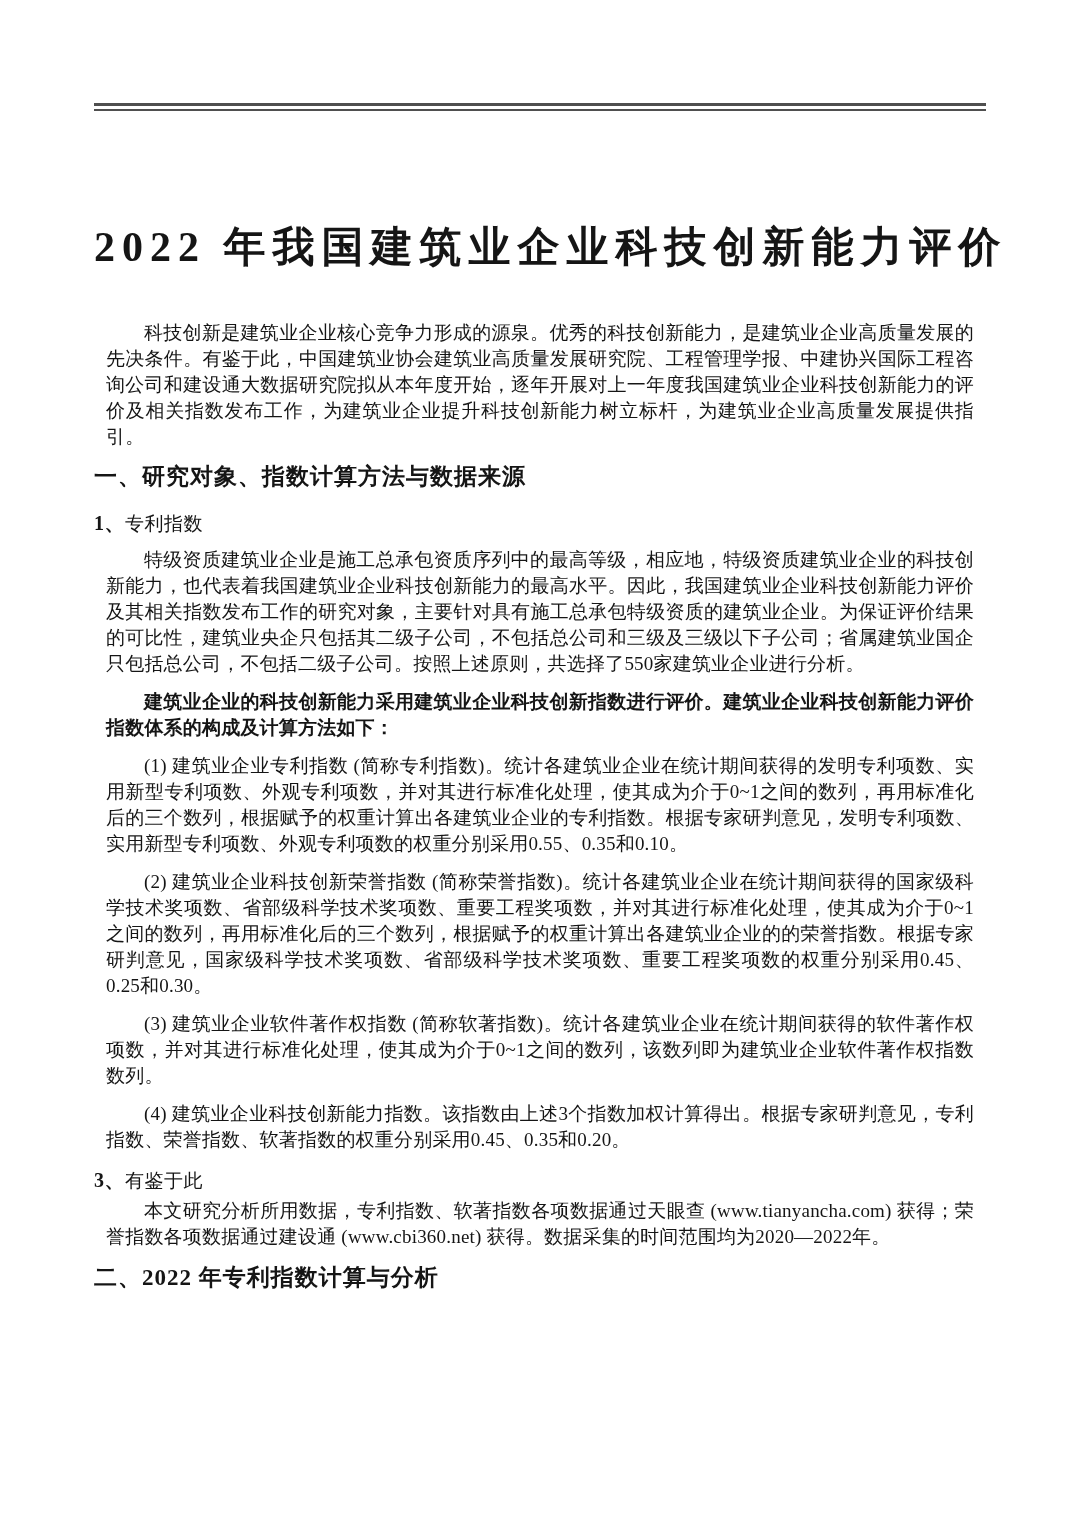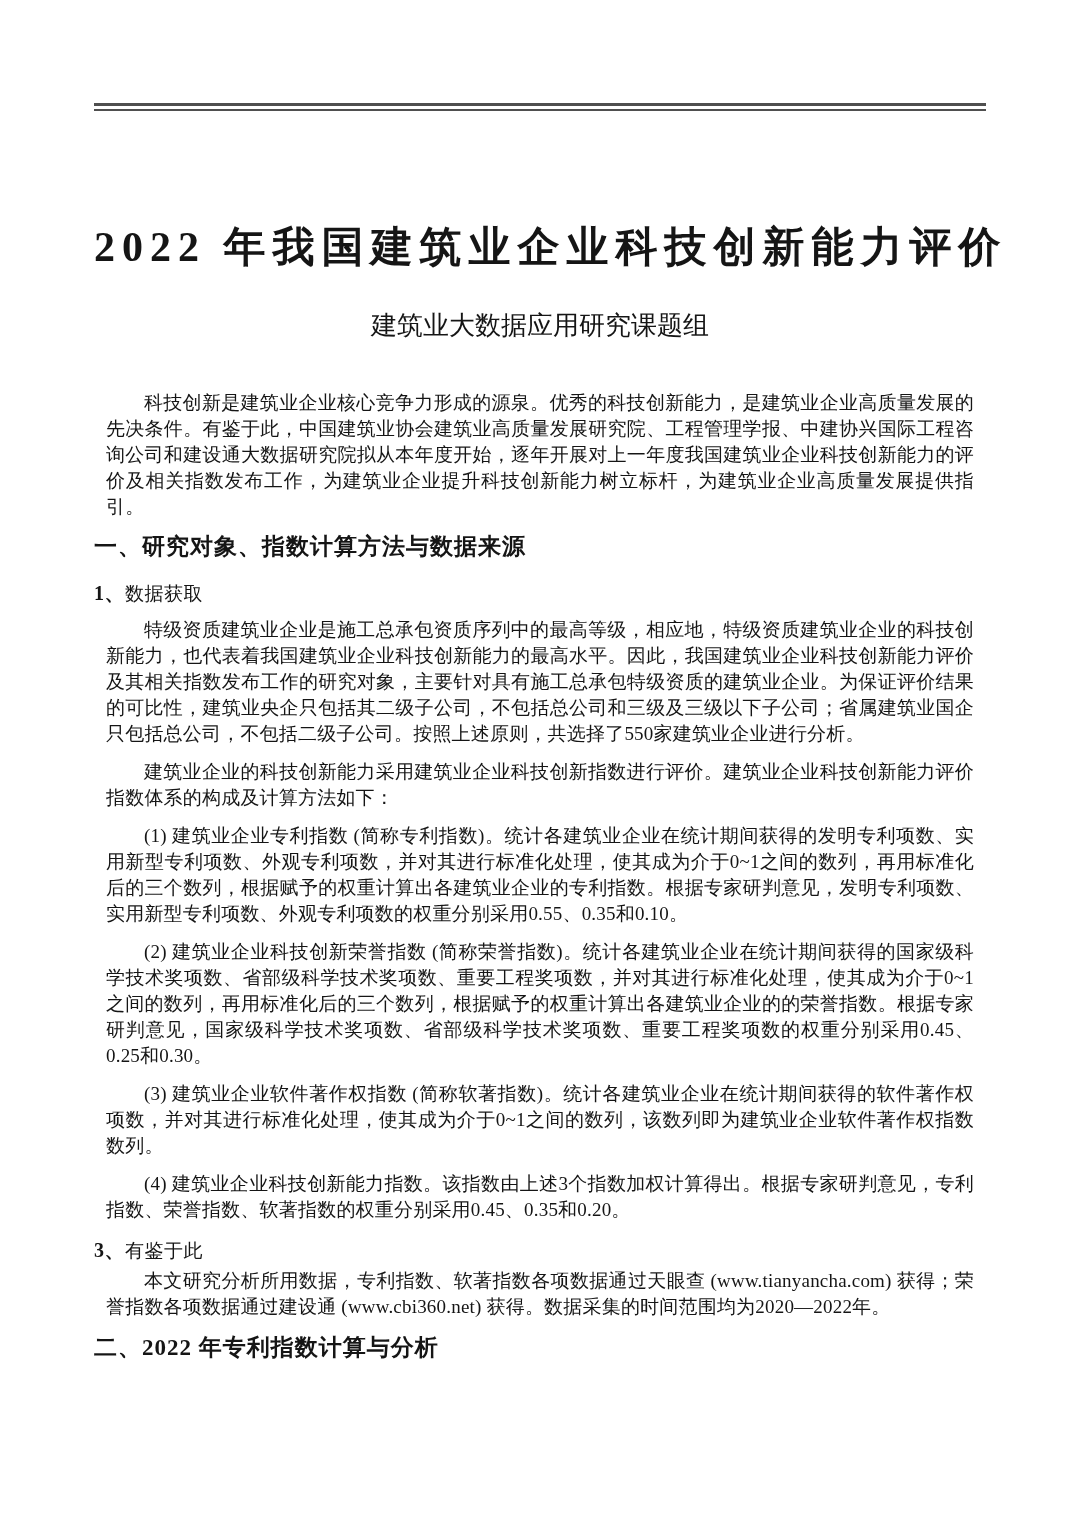--- a/index.html
+++ b/index.html
@@ -66,40 +66,39 @@
   }
   .h-sub .num {
     font-weight: bold;
     font-size: 20px;
     font-family: "Liberation Serif", serif;
   }
   .h-sub.s1 { margin-top: 16px; }
   .h-sub.s2 { margin-top: 4px; }
   .h-sub.s3 { margin-top: 8px; }
   .para.p2 { margin-top: 8px; }
-  .para.p3 { margin-top: 2px; }
+  .para.p3 { margin-top: 2px; font-weight: bold; }
   .para.p8 { margin-top: 2px; }
 </style>
 </head>
 <body>
 
 <div class="page">
   <div class="content">
 
     <div class="rule"></div>
 
     <h1 class="doc-title">2022 年我国建筑业企业科技创新能力评价</h1>
 
-    <div class="byline">建筑业大数据应用研究课题组</div>
 
     <p class="para intro">科技创新是建筑业企业核心竞争力形成的源泉。优秀的科技创新能力，是建筑业企业高质量发展的先决条件。有鉴于此，中国建筑业协会建筑业高质量发展研究院、工程管理学报、中建协兴国际工程咨询公司和建设通大数据研究院拟从本年度开始，逐年开展对上一年度我国建筑业企业科技创新能力的评价及相关指数发布工作，为建筑业企业提升科技创新能力树立标杆，为建筑业企业高质量发展提供指引。</p>
 
     <h2 class="h-section first"><span>一、</span><span>研究对象、指数计算方法与数据来源</span></h2>
 
-    <h3 class="h-sub s1"><span class="num">1、</span><span>数据获取</span></h3>
+    <h3 class="h-sub s1"><span class="num">1、</span><span>专利指数</span></h3>
 
     <p class="para p2">特级资质建筑业企业是施工总承包资质序列中的最高等级，相应地，特级资质建筑业企业的科技创新能力，也代表着我国建筑业企业科技创新能力的最高水平。因此，我国建筑业企业科技创新能力评价及其相关指数发布工作的研究对象，主要针对具有施工总承包特级资质的建筑业企业。为保证评价结果的可比性，建筑业央企只包括其二级子公司，不包括总公司和三级及三级以下子公司；省属建筑业国企只包括总公司，不包括二级子公司。按照上述原则，共选择了550家建筑业企业进行分析。</p>
 
 
     <p class="para p3">建筑业企业的科技创新能力采用建筑业企业科技创新指数进行评价。建筑业企业科技创新能力评价指数体系的构成及计算方法如下：</p>
 
     <p class="para">(1) 建筑业企业专利指数 (简称专利指数)。统计各建筑业企业在统计期间获得的发明专利项数、实用新型专利项数、外观专利项数，并对其进行标准化处理，使其成为介于0~1之间的数列，再用标准化后的三个数列，根据赋予的权重计算出各建筑业企业的专利指数。根据专家研判意见，发明专利项数、实用新型专利项数、外观专利项数的权重分别采用0.55、0.35和0.10。</p>
 
     <p class="para">(2) 建筑业企业科技创新荣誉指数 (简称荣誉指数)。统计各建筑业企业在统计期间获得的国家级科学技术奖项数、省部级科学技术奖项数、重要工程奖项数，并对其进行标准化处理，使其成为介于0~1之间的数列，再用标准化后的三个数列，根据赋予的权重计算出各建筑业企业的的荣誉指数。根据专家研判意见，国家级科学技术奖项数、省部级科学技术奖项数、重要工程奖项数的权重分别采用0.45、0.25和0.30。</p>
 

